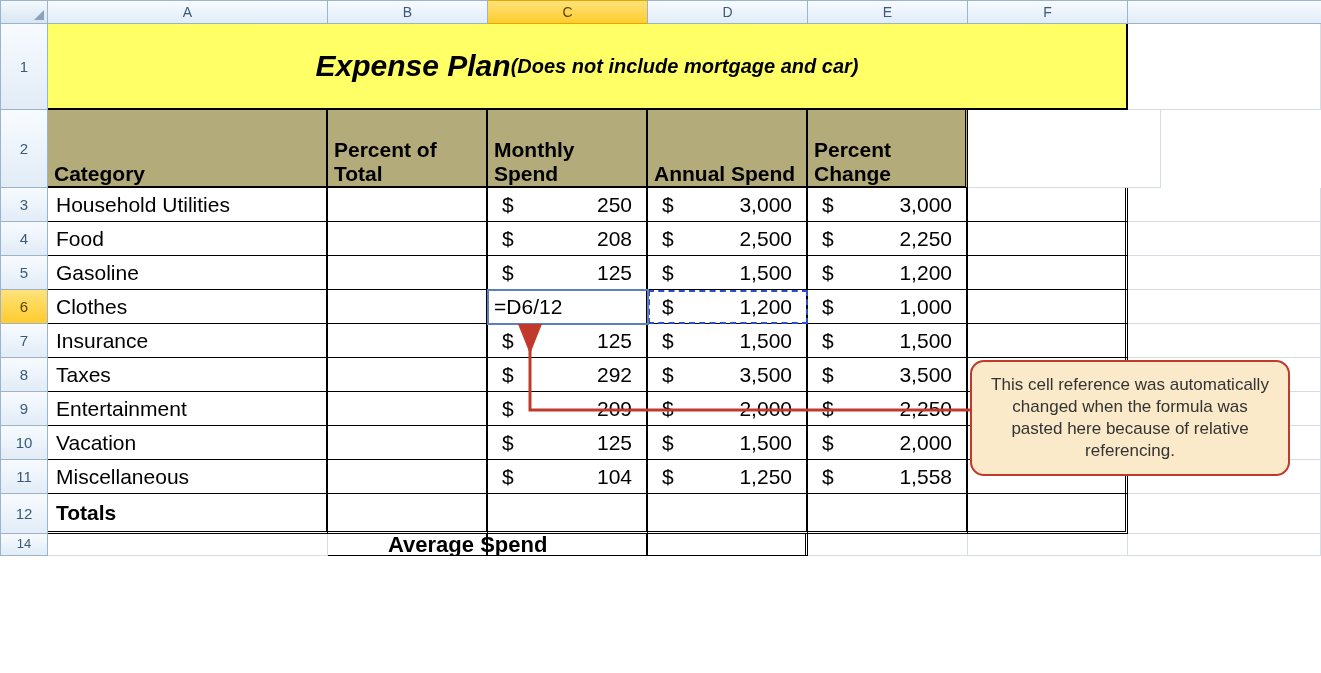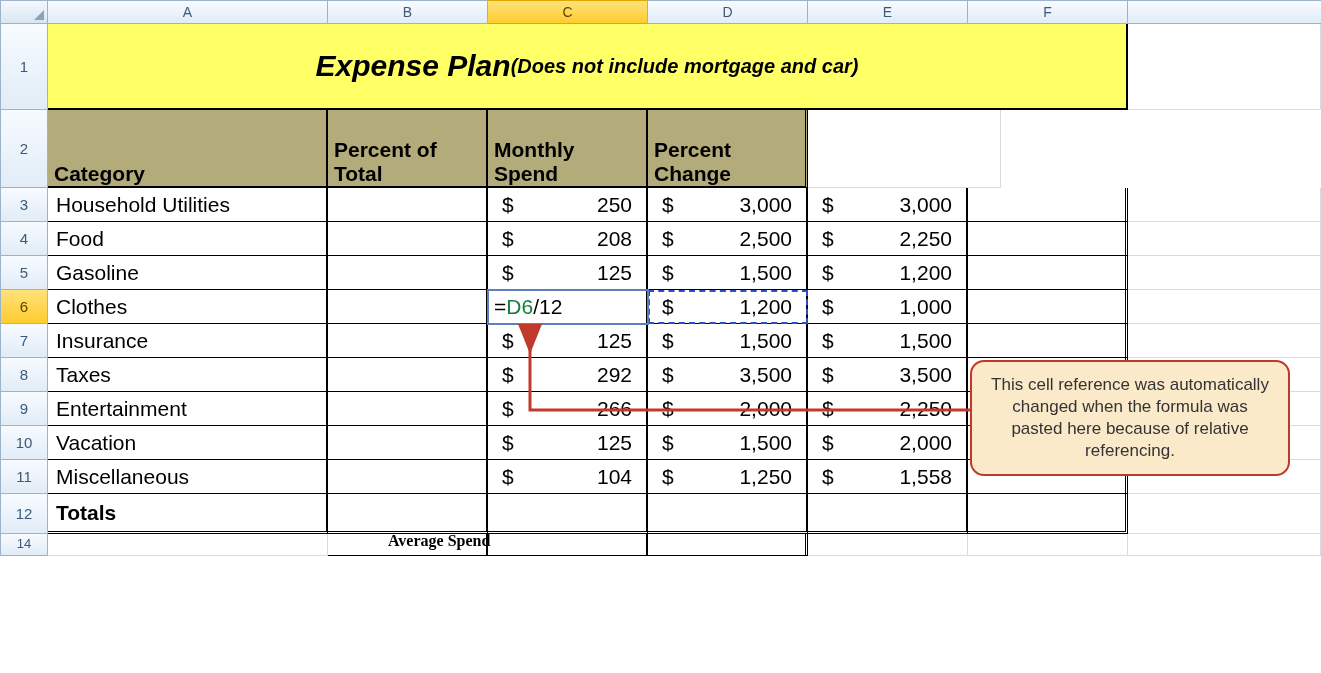--- a/index.html
+++ b/index.html
@@ -160,21 +160,21 @@
   }
   
   .editing {
     outline: 2px solid #5b7fbf;
     outline-offset: -1px;
     z-index: 5;
     background: #fff !important;
     font-size: 21px;
     padding-left: 6px;
   }
-  .editing .ref { color: #15803d; }
+  .editing .ref { color: #000000; }
   
   .ref-cell {
     outline: 2px dashed #2a50c7;
     outline-offset: -2px;
   }
   
   .callout {
     position: absolute;
     left: 970px;
     top: 360px;
@@ -226,20 +226,21 @@
       <span class="title-sub">(Does not include mortgage and car)</span>
     </div>
     <div class="cell wG soft"></div>
   </div>
 
   <div class="row" style="height:78px">
     <div class="rowhead">2</div>
     <div class="cell wA hdr">Category</div>
     <div class="cell wB hdr">Percent of Total</div>
     <div class="cell wC hdr">Monthly Spend</div>
+    <div class="cell wD hdr">Annual Spend</div>
     <div class="cell wF hdr lastcol" style="border-right:3px double #000;">Percent Change</div>
     <div class="cell wG soft"></div>
   </div>
 
   <div id="data-rows">
       <div class="row" style="height: 34px;">
         <div class="rowhead">3</div>
         <div class="cell wA data-cell cat">Household Utilities</div>
         <div class="cell wB data-cell"></div>
         <div class="cell wC data-cell money">
@@ -352,21 +353,21 @@
         </div>
         <div class="cell wF data-cell lastcol"></div>
         <div class="cell wG soft"></div>
       </div>
       <div class="row" style="height: 34px;">
         <div class="rowhead">9</div>
         <div class="cell wA data-cell cat">Entertainment</div>
         <div class="cell wB data-cell"></div>
         <div class="cell wC data-cell money">
           <span class="sym">$</span>
-          <span class="num">266</span>
+          <span class="num">209</span>
         </div>
         <div class="cell wD data-cell money">
           <span class="sym">$</span>
           <span class="num">2,000</span>
         </div>
         <div class="cell wE data-cell money">
           <span class="sym">$</span>
           <span class="num">2,250</span>
         </div>
         <div class="cell wF data-cell lastcol"></div>
@@ -420,21 +421,21 @@
     <div class="cell wD data-cell totalsrow"></div>
     <div class="cell wE data-cell totalsrow"></div>
     <div class="cell wF data-cell totalsrow lastcol"></div>
     <div class="cell wG soft"></div>
   </div>
 
 
   <div class="row row14" style="height:22px;overflow:hidden">
     <div class="rowhead" style="font-size:13px;align-items:flex-start;padding-top:2px">14</div>
     <div class="cell wA soft"></div>
-    <div class="cell wB data-cell label-over" style="justify-content:flex-start;font-size:16px;position:relative;font-family:Liberation Serif, serif;">
+    <div class="cell wB data-cell label-over" style="justify-content:flex-start;font-size:22px;position:relative;">
       <span style="position:absolute;left:60px;top:-2px;white-space:nowrap;">Average Spend</span>
     </div>
     <div class="cell wC data-cell"></div>
     <div class="cell wD data-cell" style="border-right:3px double #000;"></div>
     <div class="cell wE soft"></div>
     <div class="cell wF soft"></div>
     <div class="cell wG soft"></div>
   </div>
 
   <div class="callout">This cell reference was automatically changed when the formula was pasted here because of relative referencing.</div>

